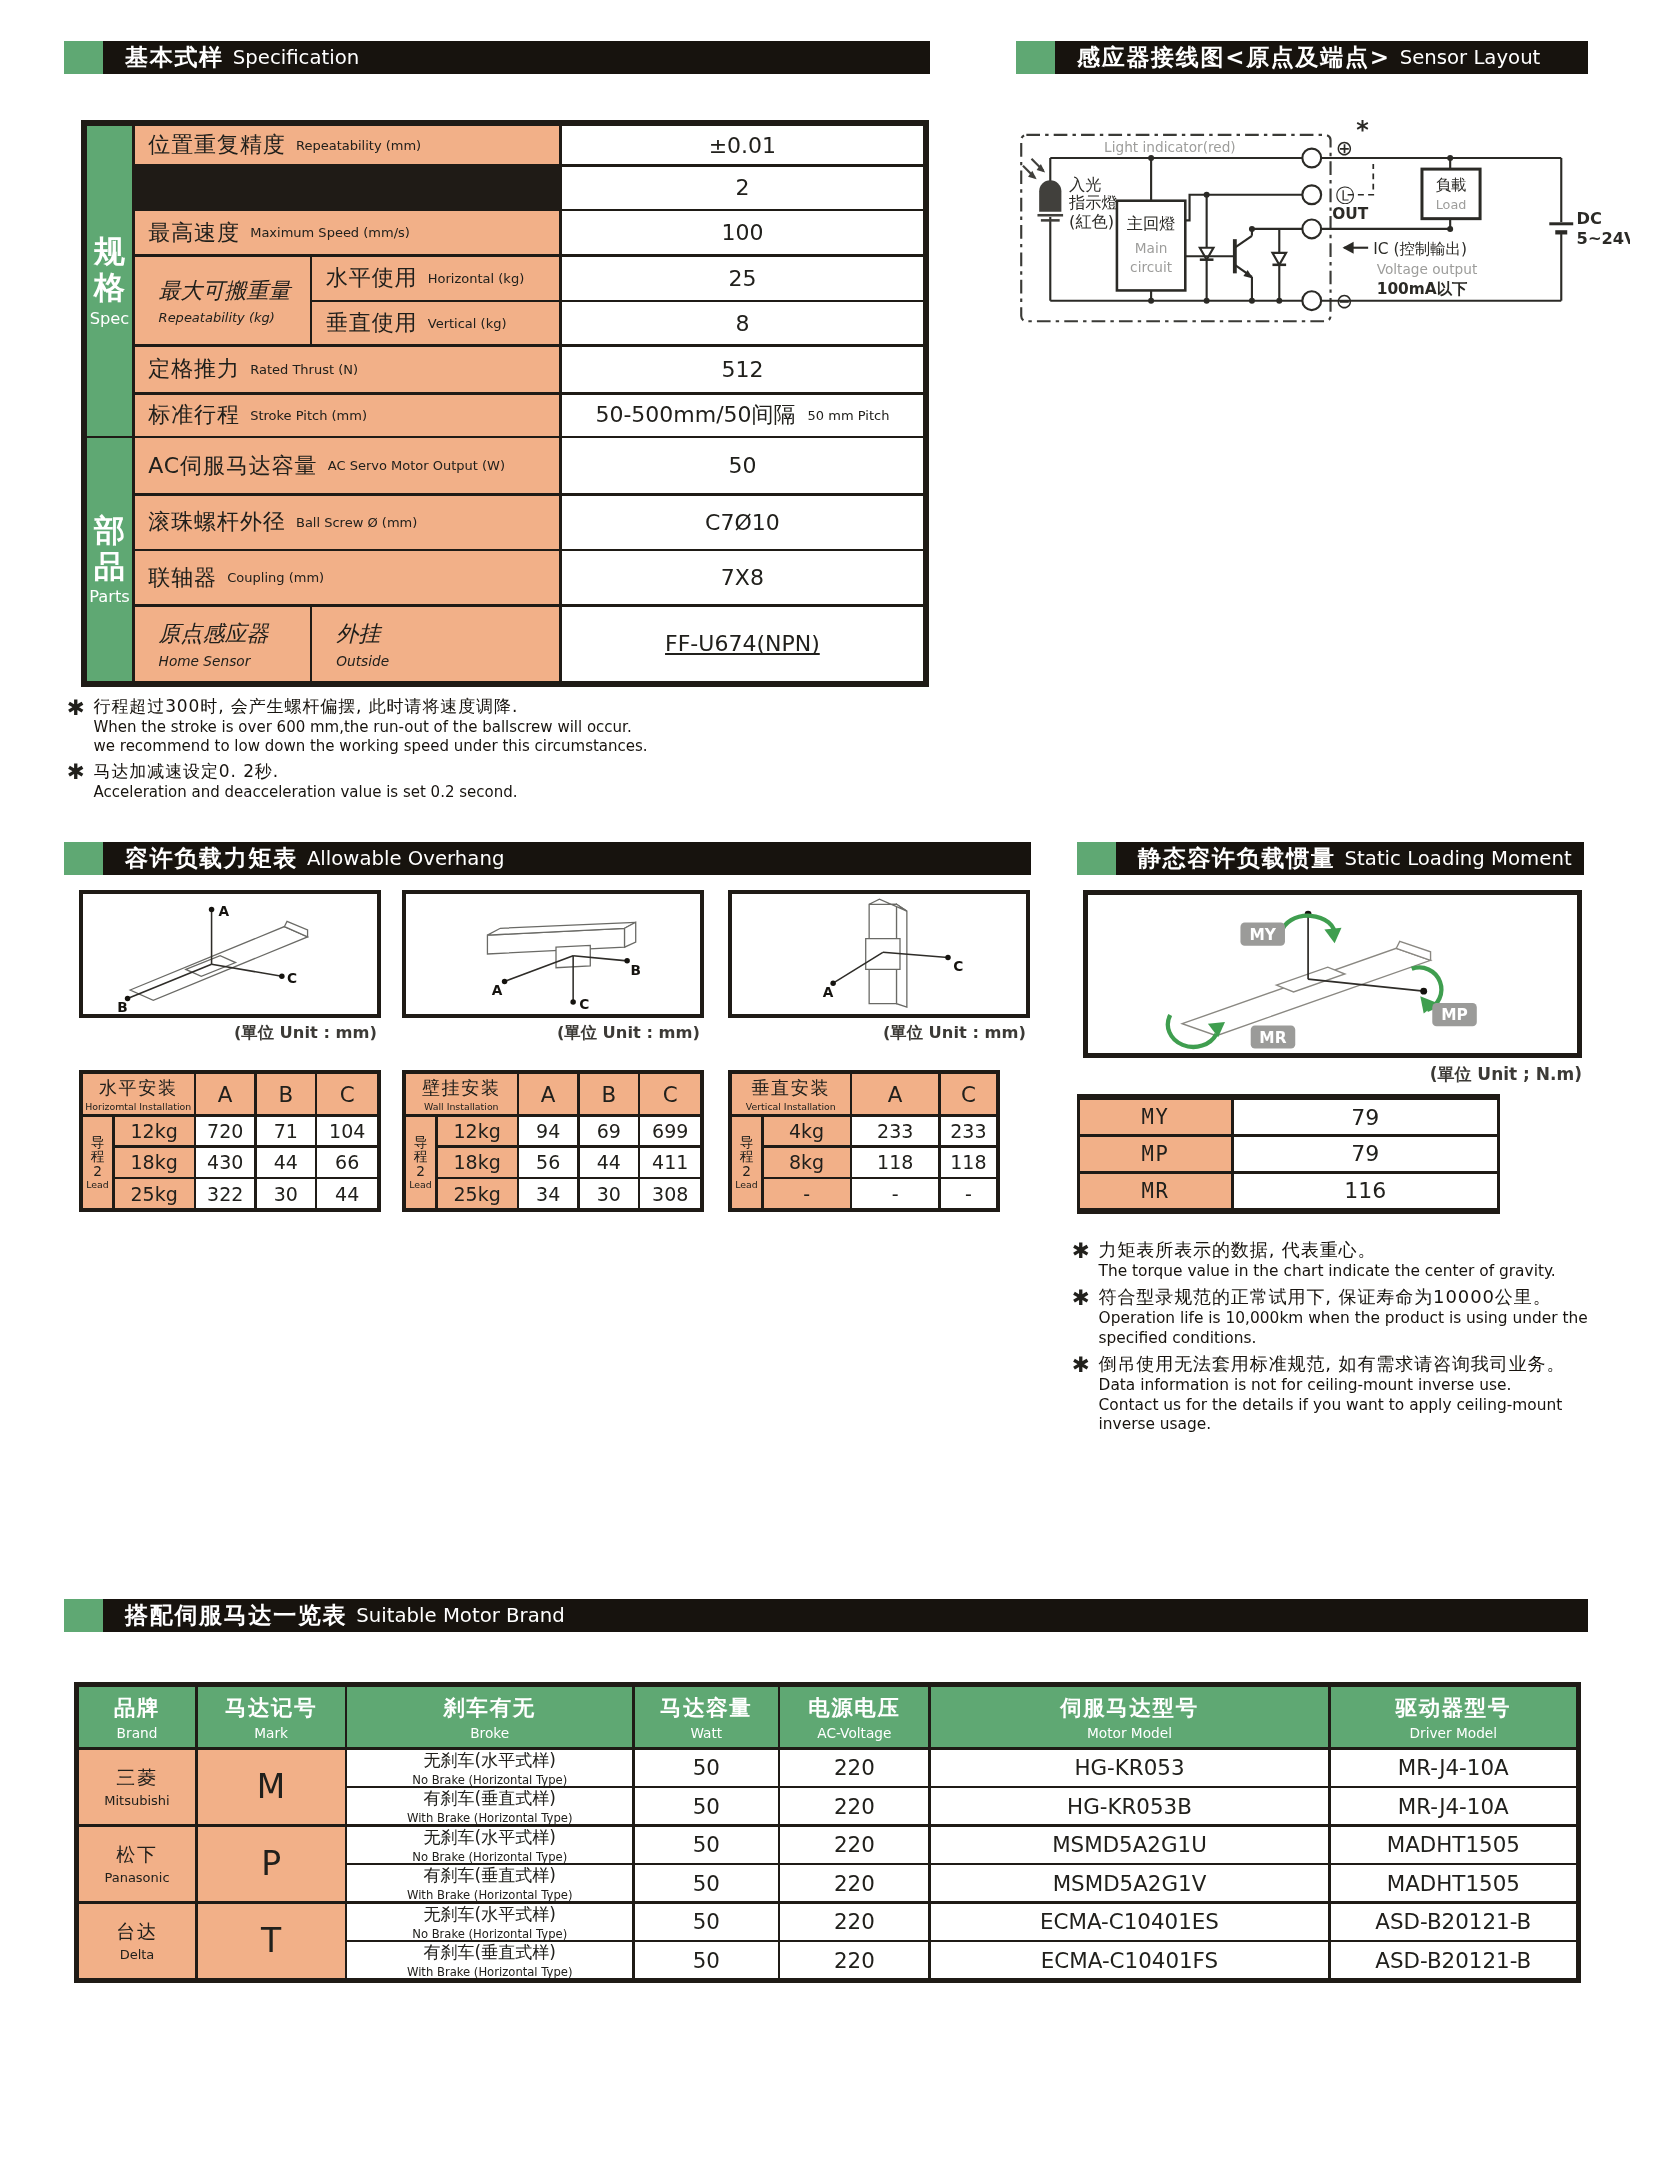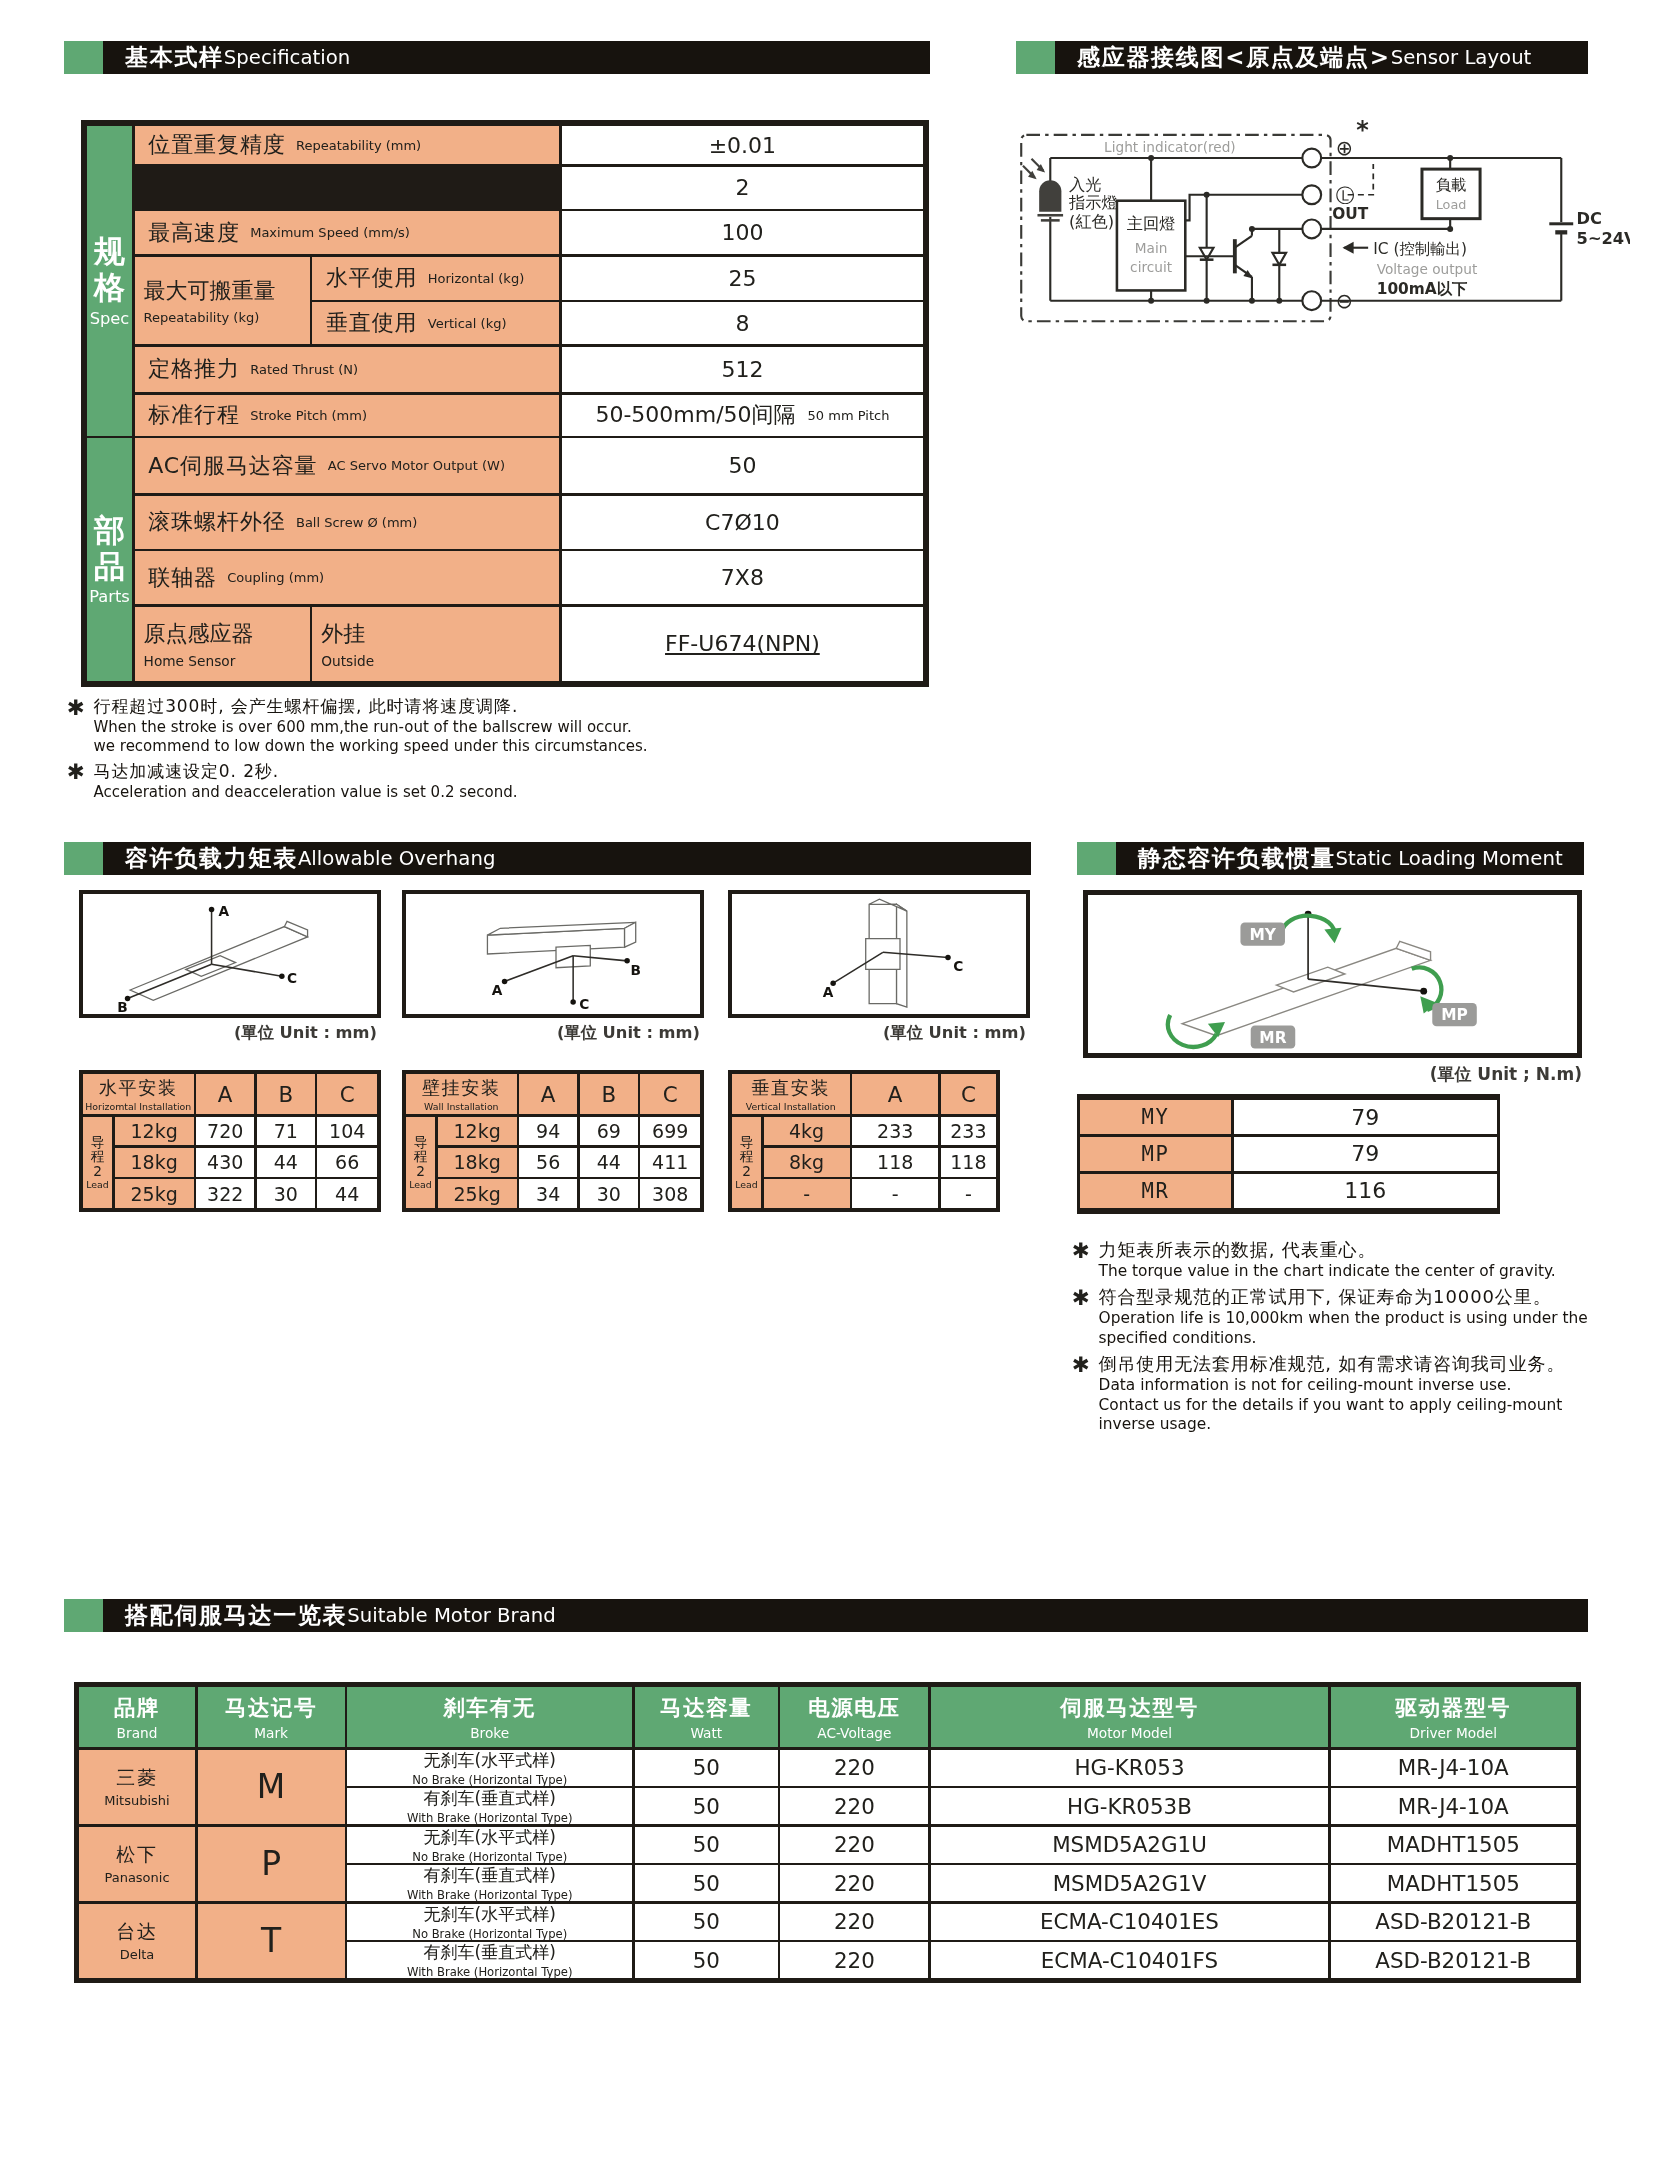--- a/index.html
+++ b/index.html
@@ -6,39 +6,39 @@
     --green:#5FA873; --peach:#F2B088; --ink:#1f1b16; --bar:#17130e;
     --gray:#9d9d9b; --dark:#21201c; --line:#6a6a64;
   }
   html,body{margin:0;padding:0;background:#ffffff;}
   body{font-family:"DejaVu Sans","Liberation Sans",sans-serif;color:var(--dark);}
   #canvas{position:relative;width:1673px;height:2177px;background:#fff;overflow:hidden;}
   .abs{position:absolute;}
   
   .secbar{position:absolute;display:flex;height:33px;}
   .secbar .sq{width:39px;background:var(--green);}
-  .secbar .bartxt{flex:1;background:var(--bar);color:#fff;display:flex;align-items:center;gap:0;padding-left:22px;}
+  .secbar .bartxt{flex:1;background:var(--bar);color:#fff;display:flex;align-items:center;gap:9px;padding-left:22px;}
   .secbar .cn{font-size:23px;font-weight:bold;letter-spacing:1.7px;white-space:nowrap;}
   .secbar .en{font-size:19.7px;white-space:nowrap;}
   
   .gridtable{position:absolute;display:grid;gap:2.6px;background:var(--ink);box-sizing:border-box;border:6px solid var(--ink);}
   .cell{display:flex;align-items:center;overflow:hidden;}
   .peach{background:var(--peach);}
   .whitebg{background:#fff;}
   
   #specTable{left:81px;top:120px;width:848px;height:567px;
     grid-template-columns:45px 175px 247px 1fr;
     grid-template-rows:38px 42px 43px 43px 42px 45px 41px 55px 53px 53px 1fr;}
   .greenv{background:var(--green);color:#fff;flex-direction:column;justify-content:center;gap:1.7px;}
   .greenv .ch{font-size:31px;font-weight:bold;line-height:1.12;}
   .greenv .en{font-size:16.3px;margin-top:1.7px;}
   .lbl{padding-left:13.7px;gap:10.3px;}
   .lbl .cn{font-size:22px;color:var(--dark);white-space:nowrap;letter-spacing:0.9px;}
   .lbl .en{font-size:13px;color:var(--dark);white-space:nowrap;}
-  .lblcol{flex-direction:column;align-items:flex-start;justify-content:center;padding-left:9px;gap:3.4px;}
+  .lblcol{flex-direction:column;align-items:flex-start;justify-content:center;padding-left:24px;gap:3.4px;font-style:italic;}
   .val{justify-content:center;font-size:22px;color:var(--dark);gap:12px;}
   .val .small{font-size:13px;}
   
   .notes{position:absolute;display:flex;flex-direction:column;gap:3.4px;}
   .note{display:flex;gap:8.6px;}
   .note .ast{font-size:21.4px;line-height:1;padding-top:1.7px;}
   .note .cn{font-size:17px;color:var(--bar);letter-spacing:0.9px;}
   .note .en{font-size:15px;color:var(--bar);line-height:1.28;}
   
   .ohBox{position:absolute;top:890px;height:128px;border:4.3px solid var(--ink);background:#fff;box-sizing:border-box;}

